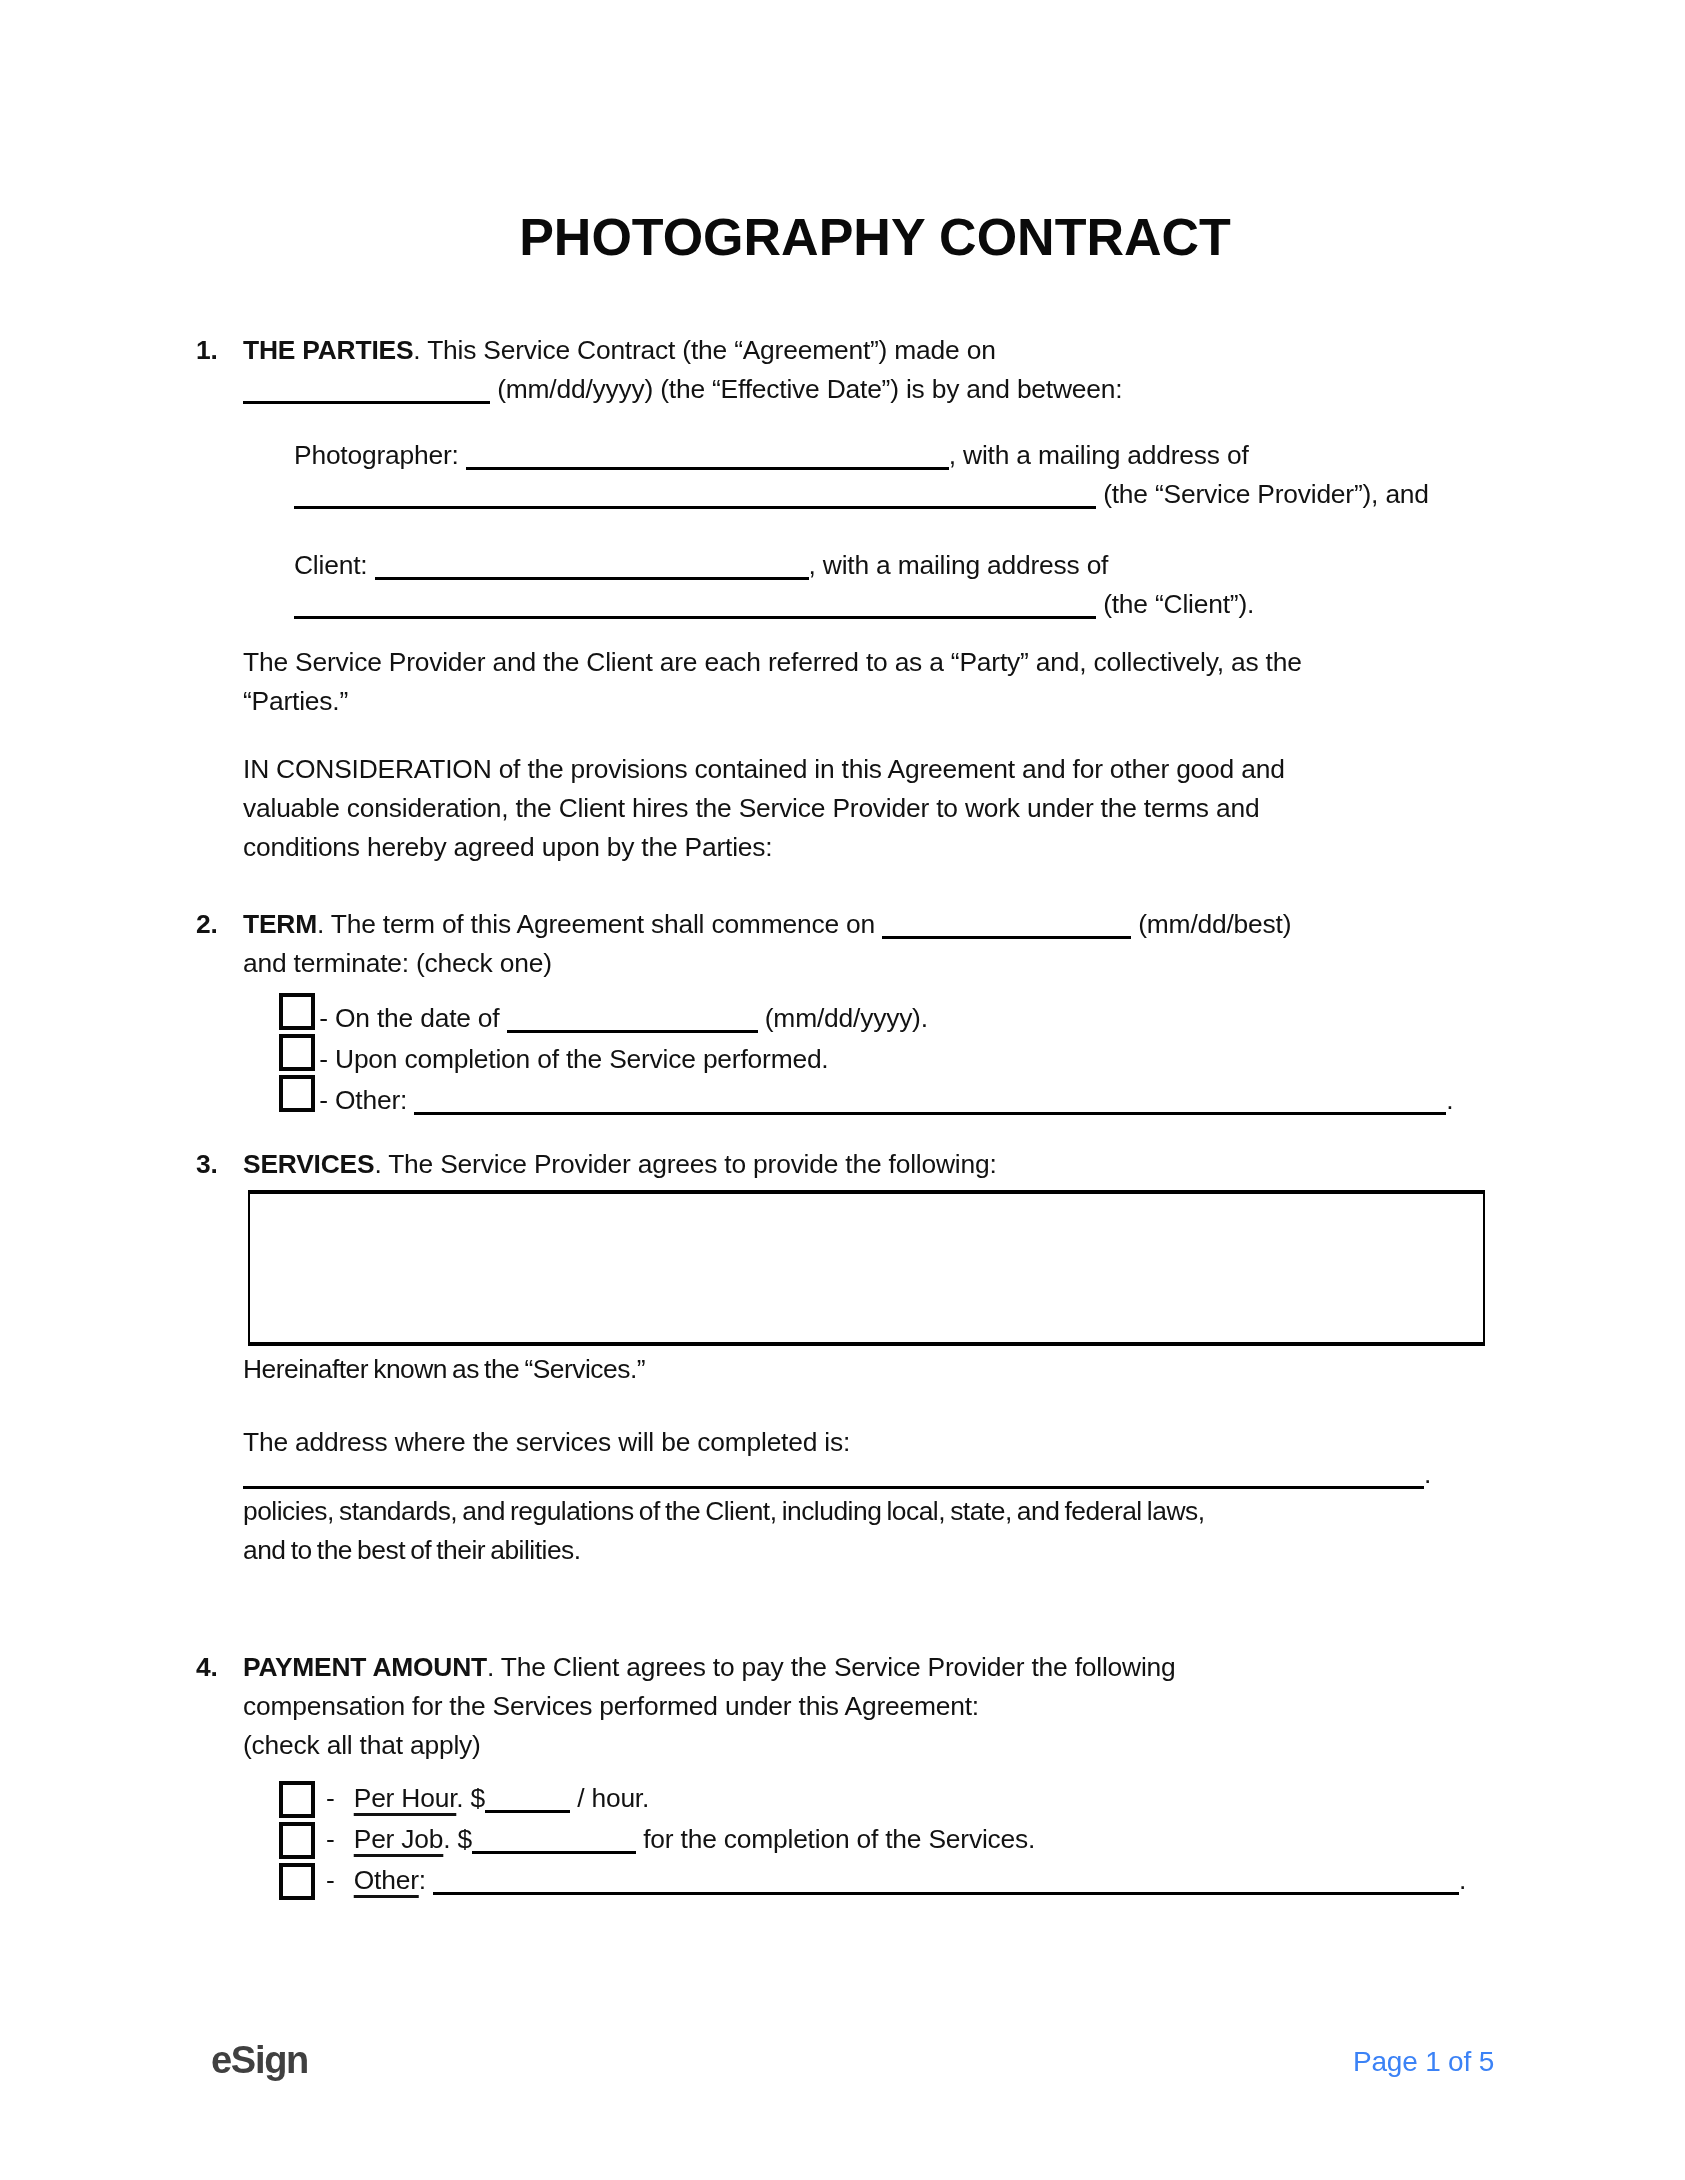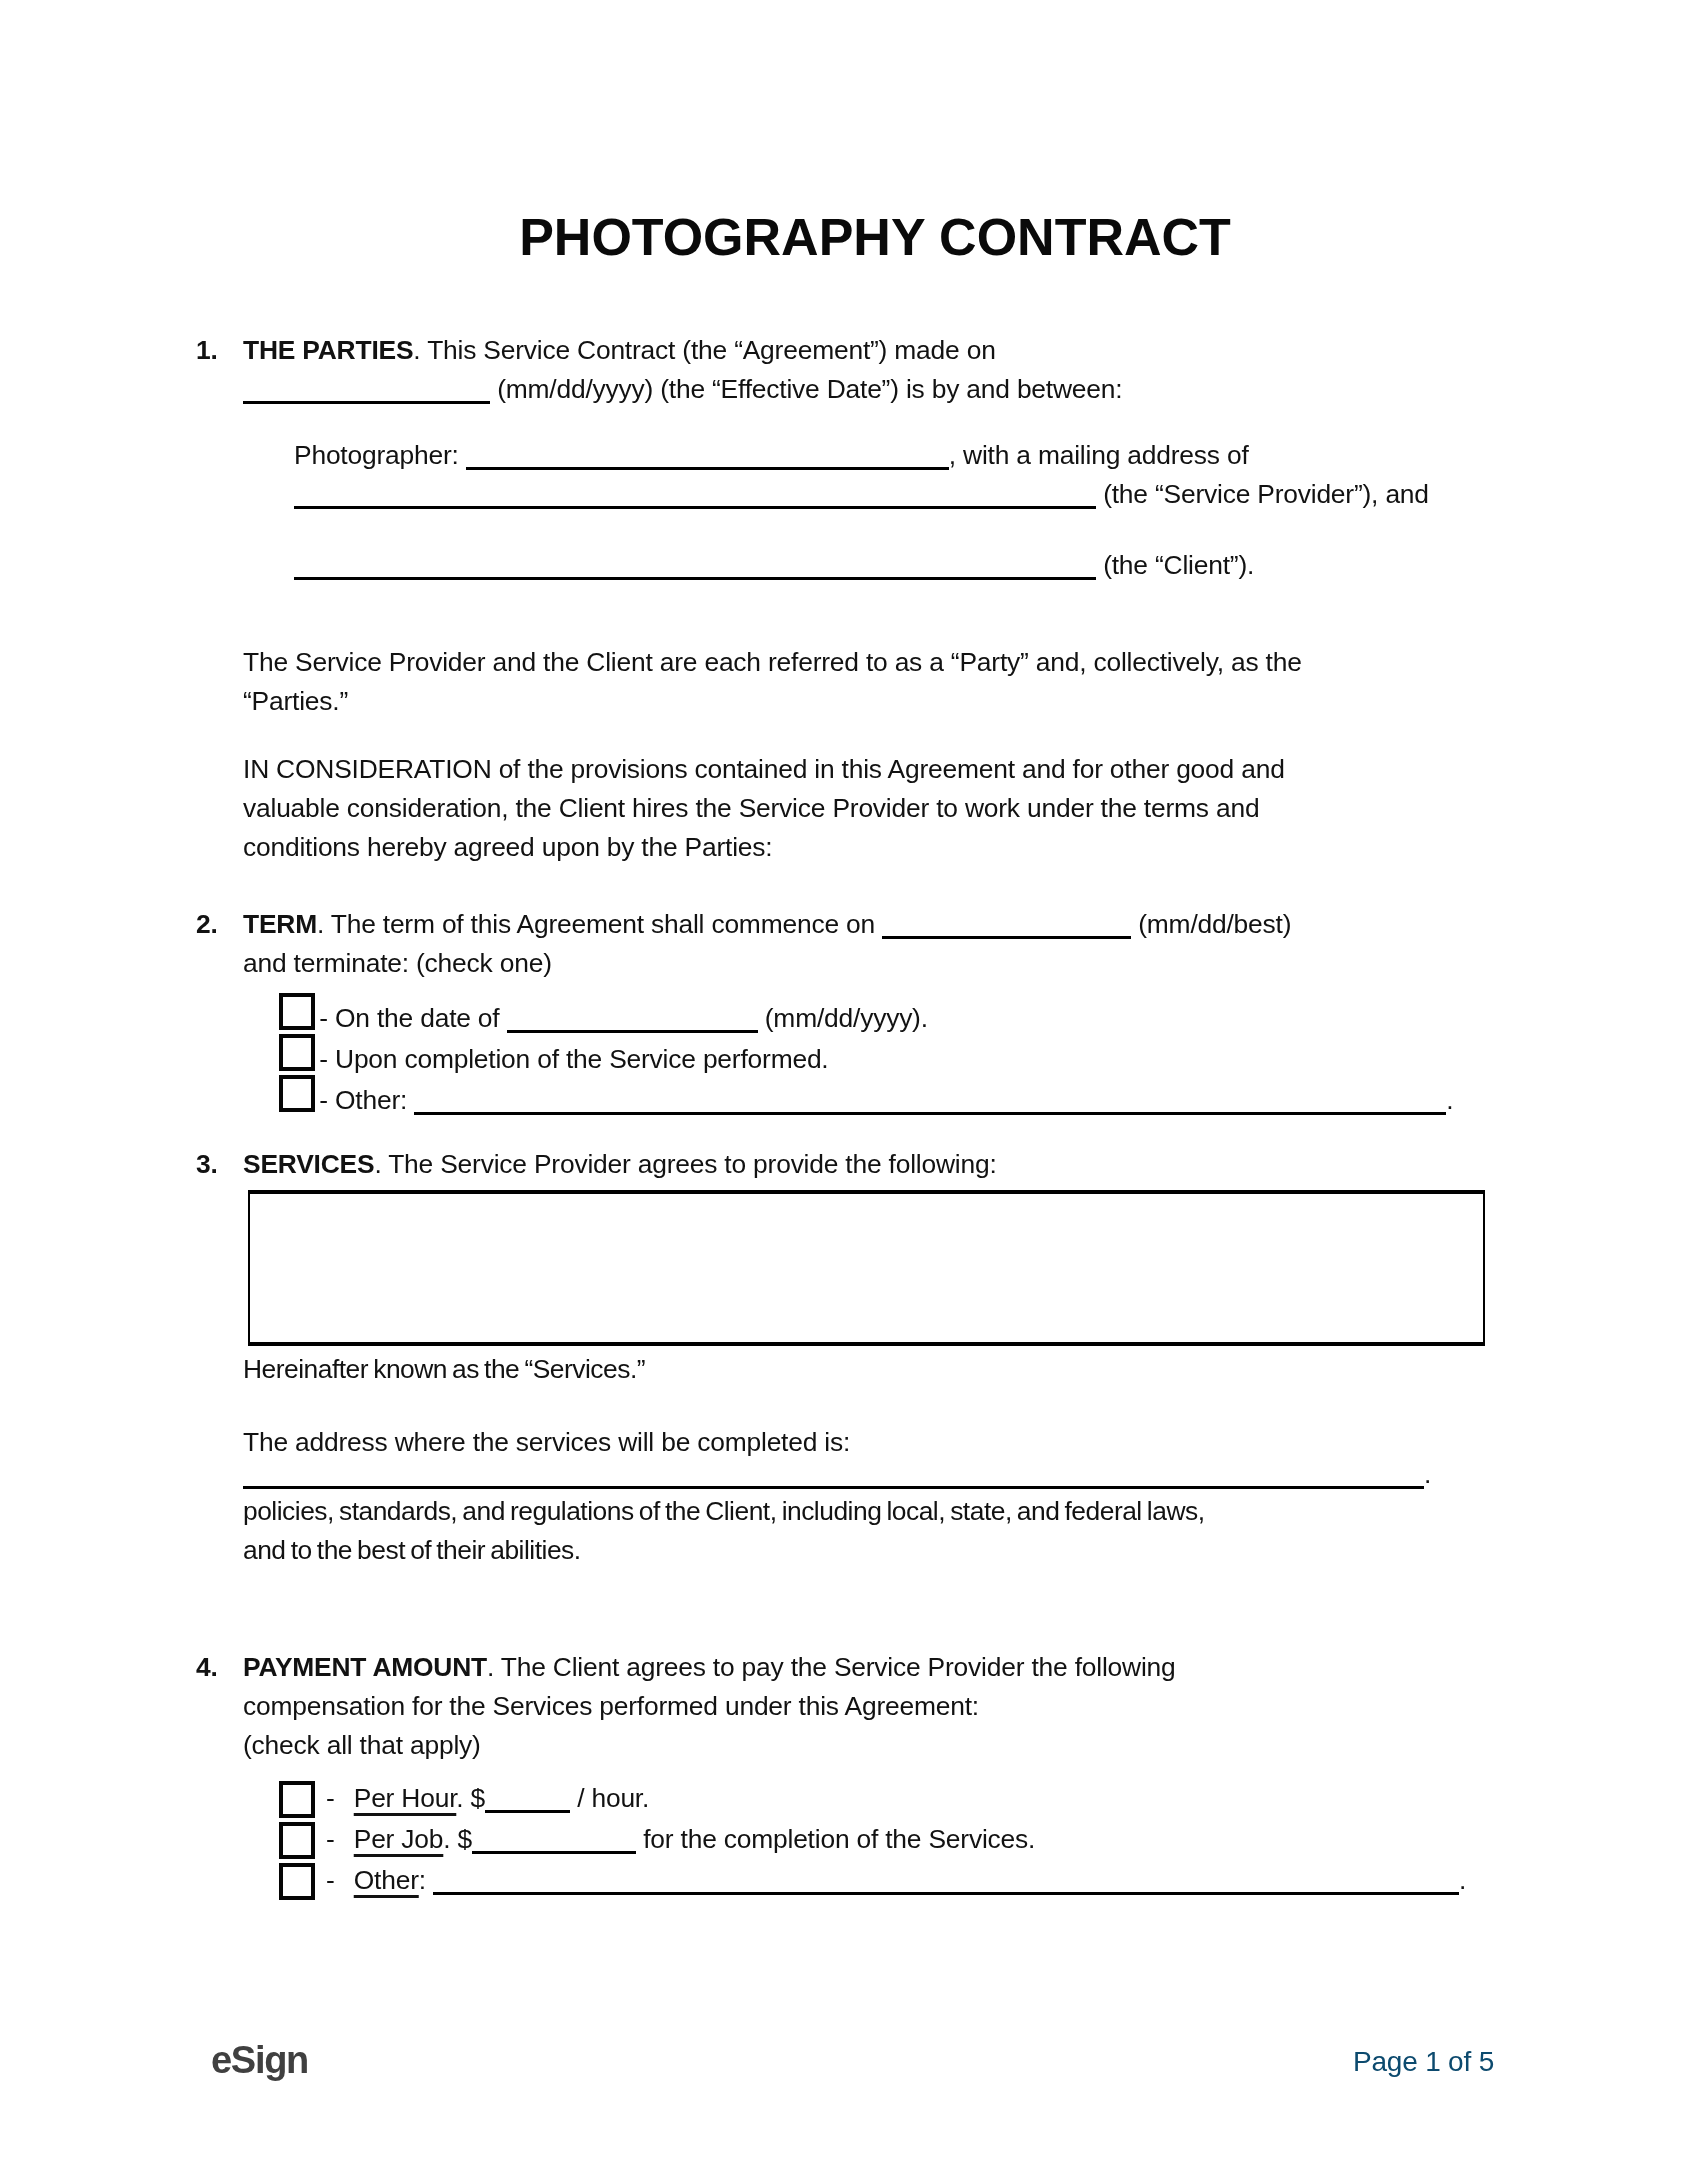--- a/index.html
+++ b/index.html
@@ -66,41 +66,42 @@
     left:211px;top:2038px;
     font-size:38px;line-height:44px;
     font-weight:700;
     color:#404040;
     letter-spacing:-1.3px;
   }
   .footer-page{
     position:absolute;
     left:1353px;top:2043px;
     font-size:28px;line-height:37px;
-    color:#0c4a6e;
+    color:#3b82f6;
   }
 </style>
 </head>
 <body>
 
 <div class="page">
 
   <h1 class="title">PHOTOGRAPHY CONTRACT</h1>
 
   <div class="sec" style="top:331px">
     <div class="line"><span class="num">1.</span><strong class="hd">THE PARTIES</strong><span>. This Service Contract (the “Agreement”) made on</span></div>
     <div class="line"><span class="blank" style="width:247px"></span> <span>(mm/dd/yyyy) (the “Effective Date”) is by and between:</span></div>
   </div>
 
   <div class="indent" style="top:436px">
     <div class="line"><span>Photographer:</span> <span class="blank" style="width:483px"></span><span>, with a mailing address of</span></div>
     <div class="line"><span class="blank" style="width:802px"></span> <span>(the “Service Provider”), and</span></div>
   </div>
 
   <div class="indent" style="top:546px">
+    <div class="line"><span>Client:</span> <span class="blank" style="width:434px"></span><span>, with a mailing address of</span></div>
     <div class="line"><span class="blank" style="width:802px"></span> <span>(the “Client”).</span></div>
   </div>
 
   <div class="sec" style="top:750px">
     <div class="line">IN CONSIDERATION of the provisions contained in this Agreement and for other good and</div>
     <div class="line">valuable consideration, the Client hires the Service Provider to work under the terms and</div>
     <div class="line">conditions hereby agreed upon by the Parties:</div>
   </div>
 
   <div class="sec" style="top:643px">

